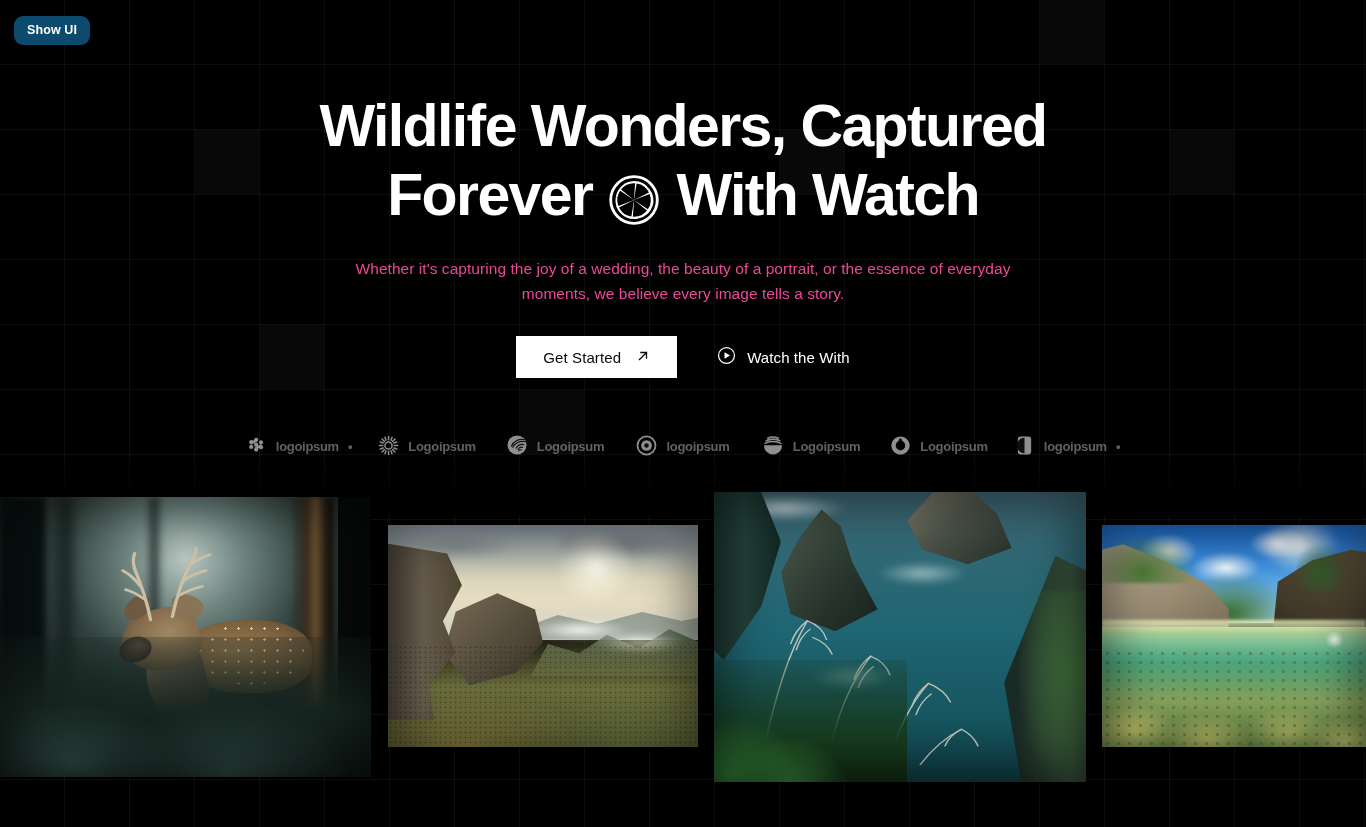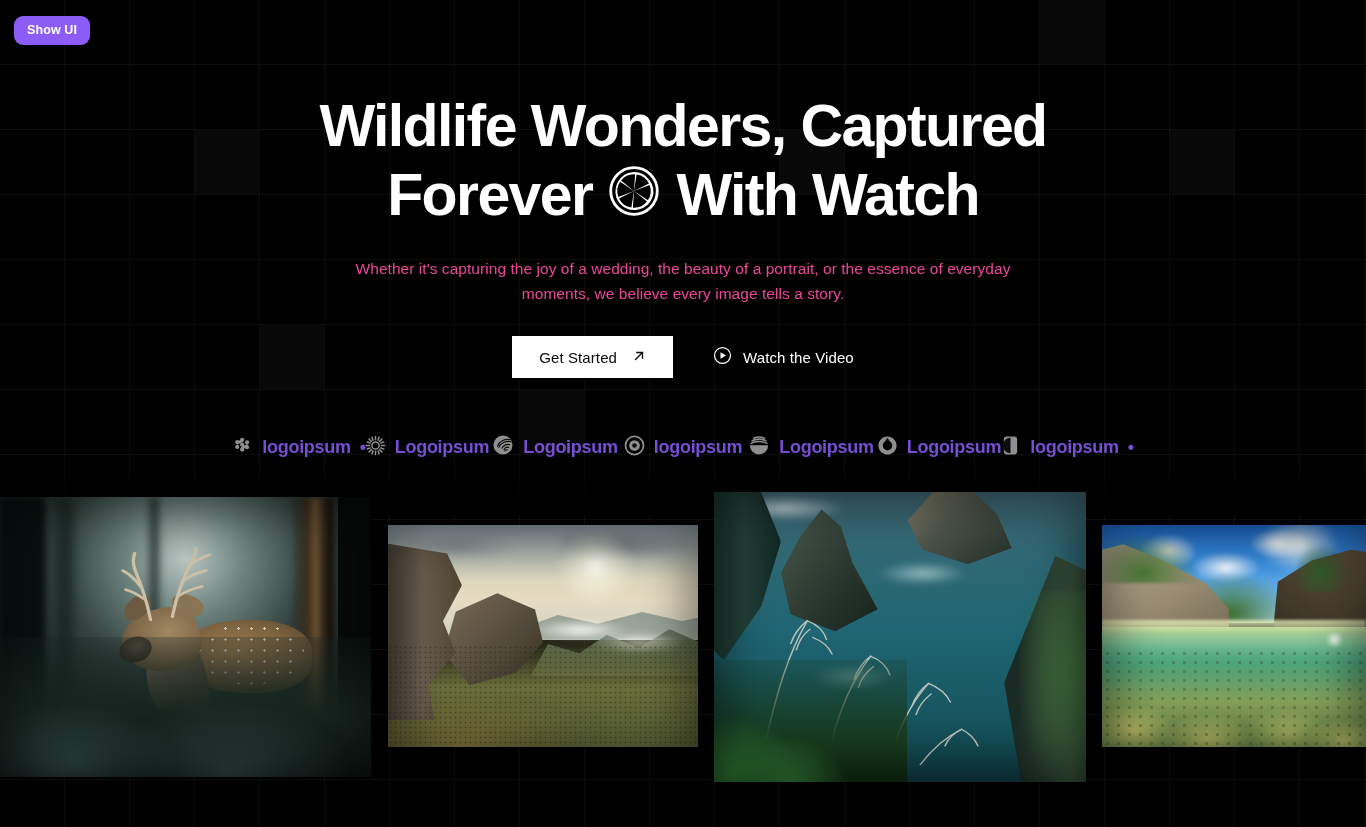--- a/index.html
+++ b/index.html
@@ -33,21 +33,21 @@
   }
   .hero-fade {
     position:absolute; left:0; right:0; top:455px; height:60px;
     background:linear-gradient(to bottom, rgba(0,0,0,0) 0%, #000 80%);
     z-index:1;
   }
 
   
   .show-ui {
     position:absolute; left:14px; top:16px;
-    background:#8b5cf6;
+    background:#0c4a6e;
     color:#ffffff;
     font-size:12.5px; font-weight:bold;
     padding:7px 13px 8px 13px;
     border-radius:9px;
     letter-spacing:0.1px;
     z-index:40;
     cursor:pointer;
     user-select:none;
   }
 
@@ -61,21 +61,21 @@
   .headline {
     color:#ffffff;
     font-size:59px;
     line-height:69px;
     font-weight:bold;
     letter-spacing:-1.6px;
     text-align:center;
     max-width:760px;
   }
   .headline .ln2 {
-    display:flex; align-items:flex-start; justify-content:center; gap:16px;
+    display:flex; align-items:center; justify-content:center; gap:16px;
   }
   .aperture {
     display:inline-block;
     width:52px; height:52px;
     flex:0 0 auto;
     position:relative;
     top:2px;
   }
   .subtitle {
     margin-top:26px;
@@ -117,22 +117,22 @@
 
   
   .logos {
     margin-top:56px;
     width:100%;
     display:flex; align-items:center; justify-content:center;
     gap:0px;
   }
   .logo {
     display:flex; align-items:center; gap:9px;
-    color:#8b5cf6;
-    font-size:18px;
+    color:#737373;
+    font-size:13px;
     font-weight:bold;
     letter-spacing:-0.3px;
     width:128px;
     justify-content:center;
     opacity:0.85;
   }
   .logo svg { flex:0 0 auto; }
 
   
   .gallery { position:absolute; left:0; top:0; width:1366px; height:827px; z-index:20; pointer-events:none; }
@@ -347,21 +347,21 @@
         </span>
       </button>
 
       <button class="btn-secondary">
         <span>
           <svg viewBox="0 0 22 22" width="19" height="19" aria-hidden="true">
             <circle cx="11" cy="11" r="9.2" fill="none" stroke="#ffffff" stroke-width="1.4"></circle>
             <path d="M8.7 7.1 L15.1 11 L8.7 14.9 Z" fill="#ffffff"></path>
           </svg>
         </span>
-        <span>Watch the Video</span>
+        <span>Watch the With</span>
       </button>
     </div>
 
     <div class="logos">
 
       <div class="logo" style="font-weight:bold;">
         <span>
           <svg viewBox="0 0 24 24" width="21" height="21" aria-hidden="true">
             <g fill="#a9a9a9">
               <circle cx="6" cy="8" r="2.4"></circle>

